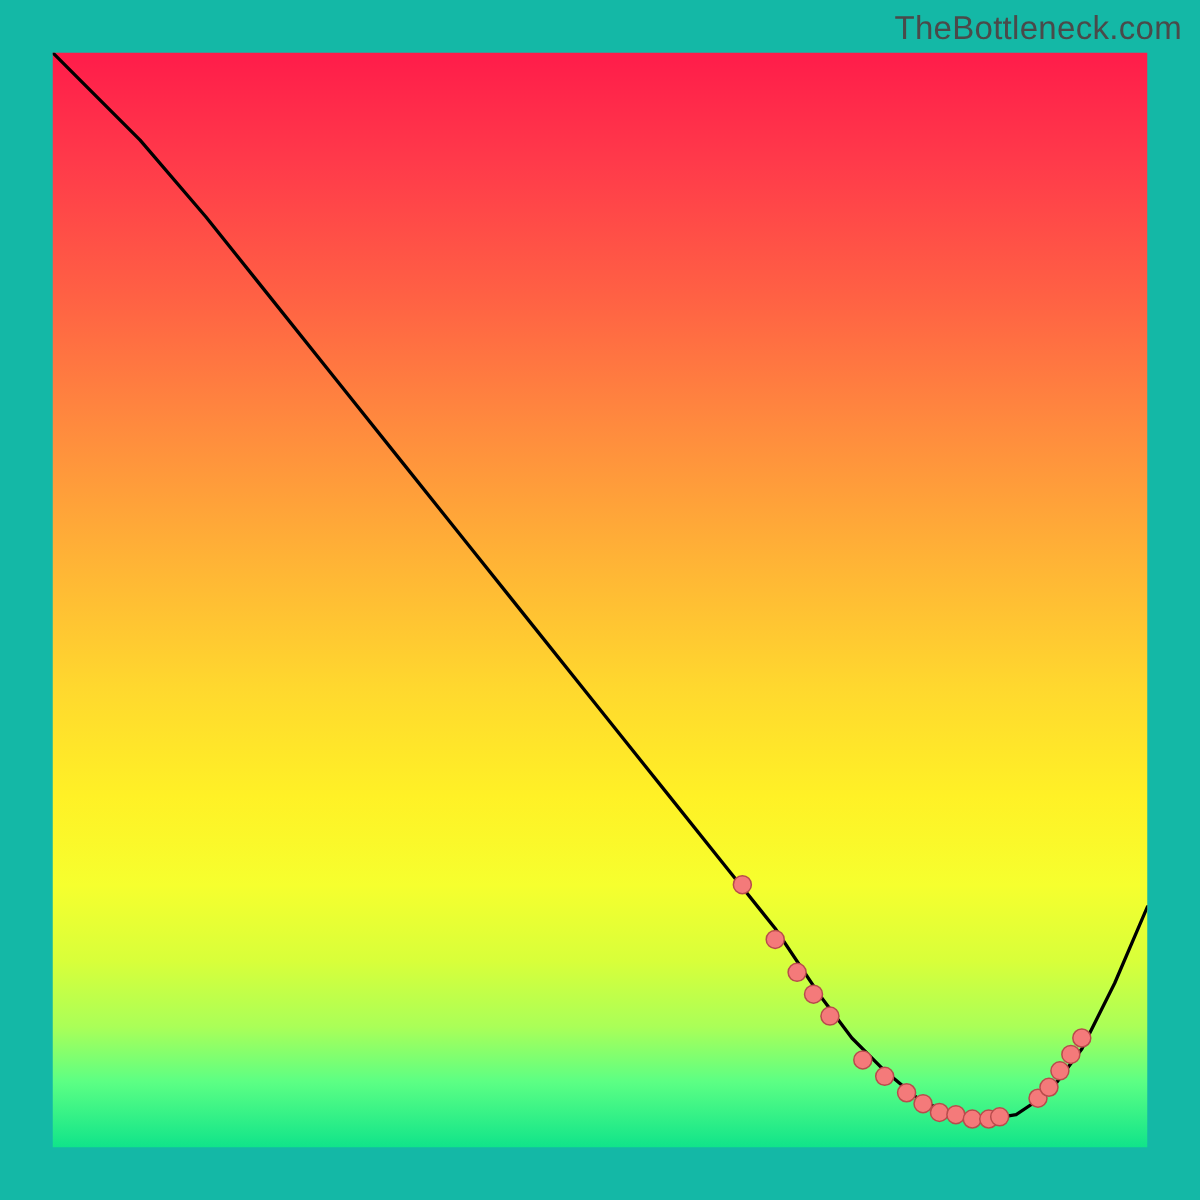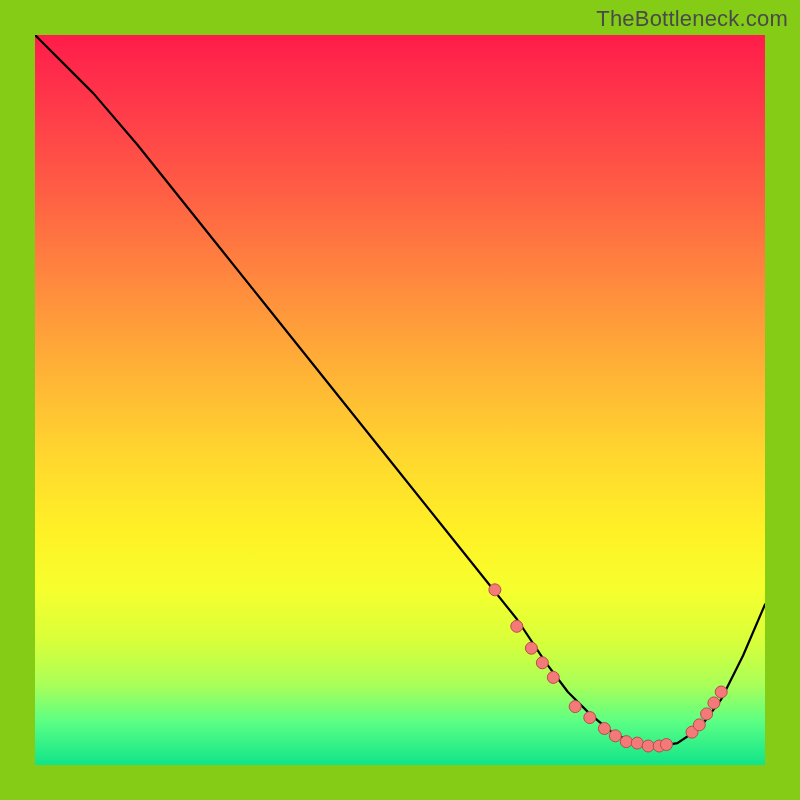--- a/index.html
+++ b/index.html
@@ -1,17 +1,17 @@
 <!DOCTYPE html>
 <html><head>
 <meta charset="utf-8">
 <style>
   * { margin: 0; padding: 0; box-sizing: border-box; }
   html, body { width: 800px; height: 800px; overflow: hidden; background: #000; }
-  .container { position: relative; width: 800px; height: 800px; background: #84cc16; }
+  .container { position: relative; width: 800px; height: 800px; background: #14b8a6; }
   .watermark {
     position: absolute;
     top: 6px;
     right: 12px;
     color: #4a4a4a;
     font-family: Arial, Helvetica, sans-serif;
     font-size: 22px;
     font-weight: 400;
     letter-spacing: 0.2px;
     z-index: 5;

